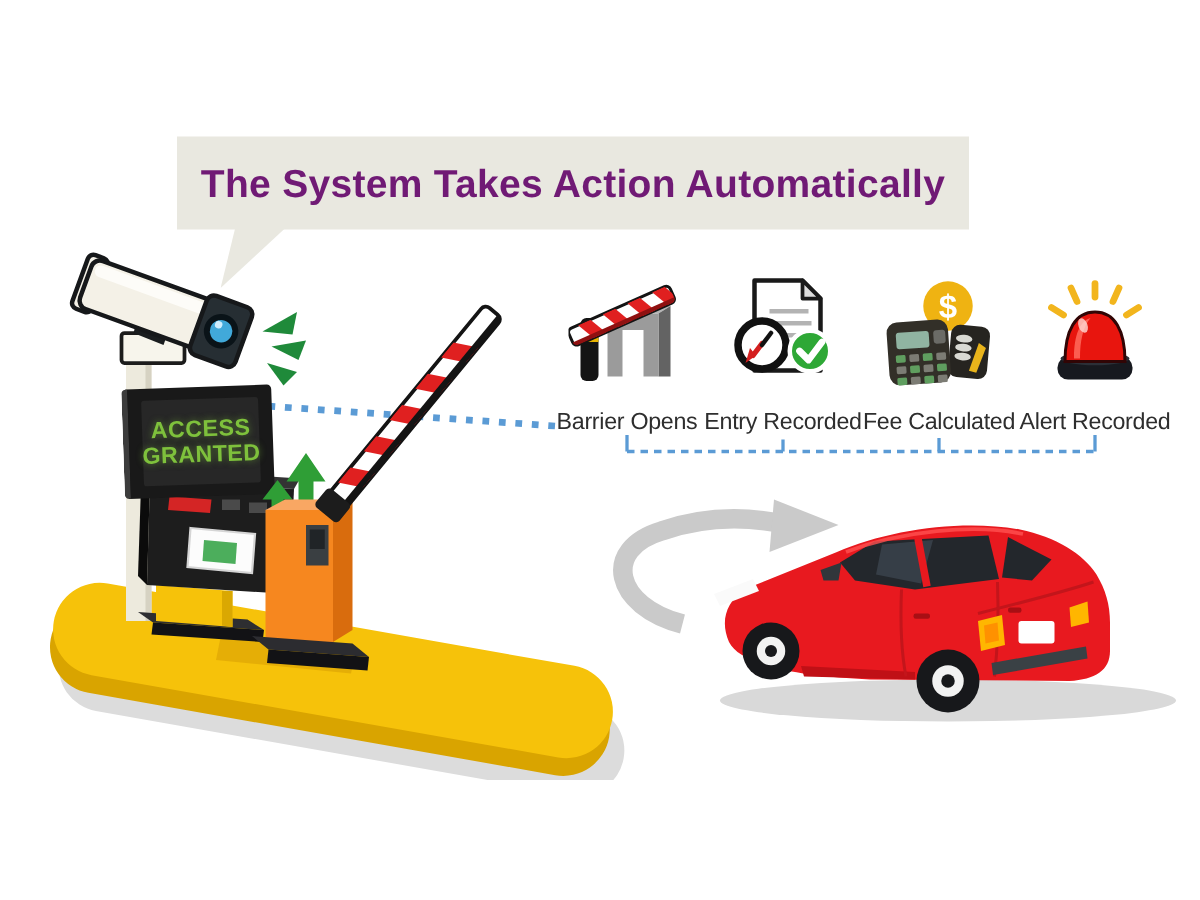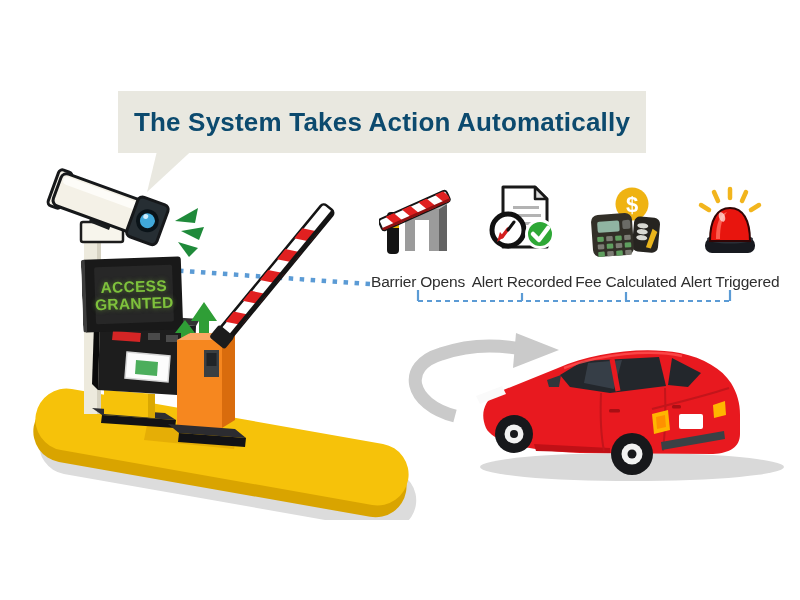--- a/index.html
+++ b/index.html
@@ -2,21 +2,21 @@
 <html><head>
 <meta charset="utf-8">
 <style>
   html,body{margin:0;padding:0;background:#fff;}
   #stage{position:relative;width:800px;height:600px;background:#ffffff;overflow:hidden;
          font-family:"Liberation Sans",sans-serif;}
   .abs{position:absolute;display:block;}
   
   .bubble{left:118px;top:91px;width:528px;height:62px;background:#e9e8e0;
           display:flex;align-items:center;justify-content:center;}
-  .bubble span{font-size:26px;font-weight:600;color:#0c4a6e;letter-spacing:.2px;white-space:nowrap;}
+  .bubble span{font-size:26px;font-weight:600;color:#701a75;letter-spacing:.2px;white-space:nowrap;}
   .bubble-tail{left:146px;top:152px;width:54px;height:40px;background:#e9e8e0;
                clip-path:polygon(20% 0,82% 0,2% 100%);}
   
   .monitor{left:82px;top:258px;width:96px;height:73px;background:#191919;border-radius:3px;
            border-left:4px solid #3c3c3c;transform:rotate(-2deg);
            display:flex;align-items:center;justify-content:center;}
   .monitor .screen{width:78px;height:57px;background:#272727;border-radius:2px;
            display:flex;flex-direction:column;align-items:center;justify-content:center;}
   .monitor .screen div{font-size:15.5px;line-height:17px;font-weight:bold;color:#7ec13c;
            letter-spacing:.3px;text-shadow:0 0 5px rgba(126,193,60,.55);}
@@ -195,21 +195,21 @@
         <rect x="30" y="23" width="26" height="3" fill="#b3b3b3"></rect>
         <rect x="34" y="31" width="24" height="3" fill="#b3b3b3"></rect>
         <rect x="40" y="39" width="18" height="3" fill="#b3b3b3"></rect>
         <circle cx="25" cy="47" r="16" fill="#ffffff" stroke="#111111" stroke-width="5"></circle>
         <path d="M25,46 L19,54" stroke="#d41f1f" stroke-width="3.5" stroke-linecap="round"></path>
         <polygon points="14,59 21,54 17,49" fill="#d41f1f"></polygon>
         <path d="M25,47 L31,39" stroke="#111111" stroke-width="3" stroke-linecap="round"></path>
         <circle cx="57" cy="51" r="13.5" fill="#2ea836" stroke="#ffffff" stroke-width="3"></circle>
         <path d="M50,51 L56,57 L65,45" stroke="#ffffff" stroke-width="4.5" fill="none" stroke-linecap="round" stroke-linejoin="round"></path>
       </svg>
-      <span class="lbl">Alert Recorded</span>
+      <span class="lbl">Entry Recorded</span>
     </div>
 
     <div class="step">
       <svg width="78" height="78" viewBox="0 0 78 78">
         <circle cx="45" cy="21" r="16.5" fill="#efb312"></circle>
         <text x="45" y="29" text-anchor="middle" font-size="22" font-weight="bold" fill="#ffffff" font-family="Liberation Sans, sans-serif">$</text>
         <g transform="rotate(5 58 52)">
           <rect x="46" y="34" width="26" height="35" rx="6" fill="#262420"></rect>
           <ellipse cx="55" cy="43" rx="5.5" ry="2.6" fill="#d9d9d3"></ellipse>
           <ellipse cx="55" cy="49" rx="5.5" ry="2.6" fill="#d9d9d3"></ellipse>
@@ -245,21 +245,21 @@
           <path d="M55,9 L51,18"></path>
           <path d="M10,22 L18,27"></path>
           <path d="M68,22 L60,27"></path>
         </g>
         <rect x="14" y="55" width="50" height="15" rx="7" fill="#17191f"></rect>
         <ellipse cx="39" cy="56" rx="23" ry="4.5" fill="#2c2f37"></ellipse>
         <path d="M19,58 C19,37 26,25 39,25 C52,25 59,37 59,58 Z" fill="#e8150e" stroke="#310505" stroke-width="2"></path>
         <path d="M25,56 C25,40 29,31 36,29 C31,35 29,44 29,56 Z" fill="#ff6a5c" opacity="0.85"></path>
         <ellipse cx="31" cy="34" rx="3" ry="5" fill="#ffd9d4" opacity="0.8" transform="rotate(-20 31 34)"></ellipse>
       </svg>
-      <span class="lbl">Alert Triggered</span>
+      <span class="lbl">Alert Recorded</span>
     </div>
   </div>
 
   <svg class="abs" style="left:405px;top:288px" width="340" height="18" viewBox="0 0 340 18">
     <path d="M13,13 H325" fill="none" stroke="#5b9bd5" stroke-width="2.2" stroke-dasharray="5 4"></path>
     <path d="M13,2 V13 M117,5 V13 M221,4 V13 M325,2 V13" fill="none" stroke="#5b9bd5" stroke-width="2.2"></path>
   </svg>
 
   <div class="abs bubble">
     <span>The System Takes Action Automatically</span>

